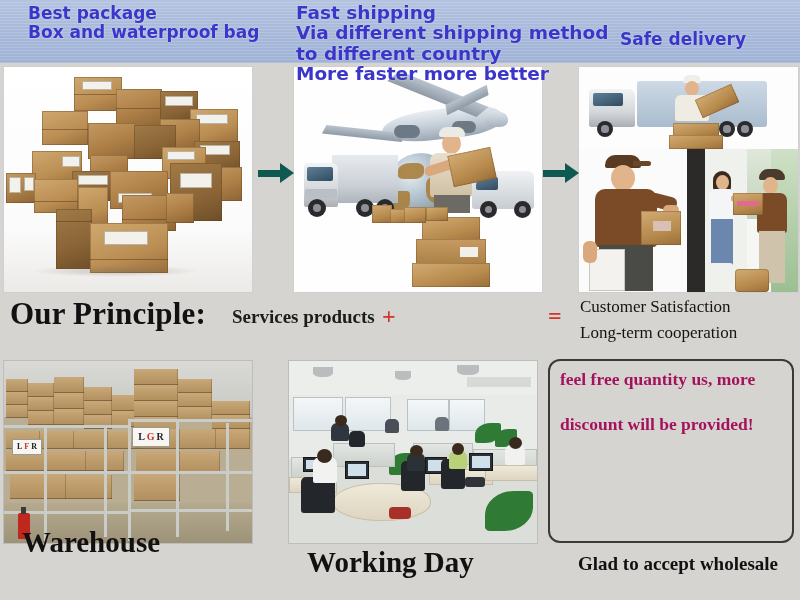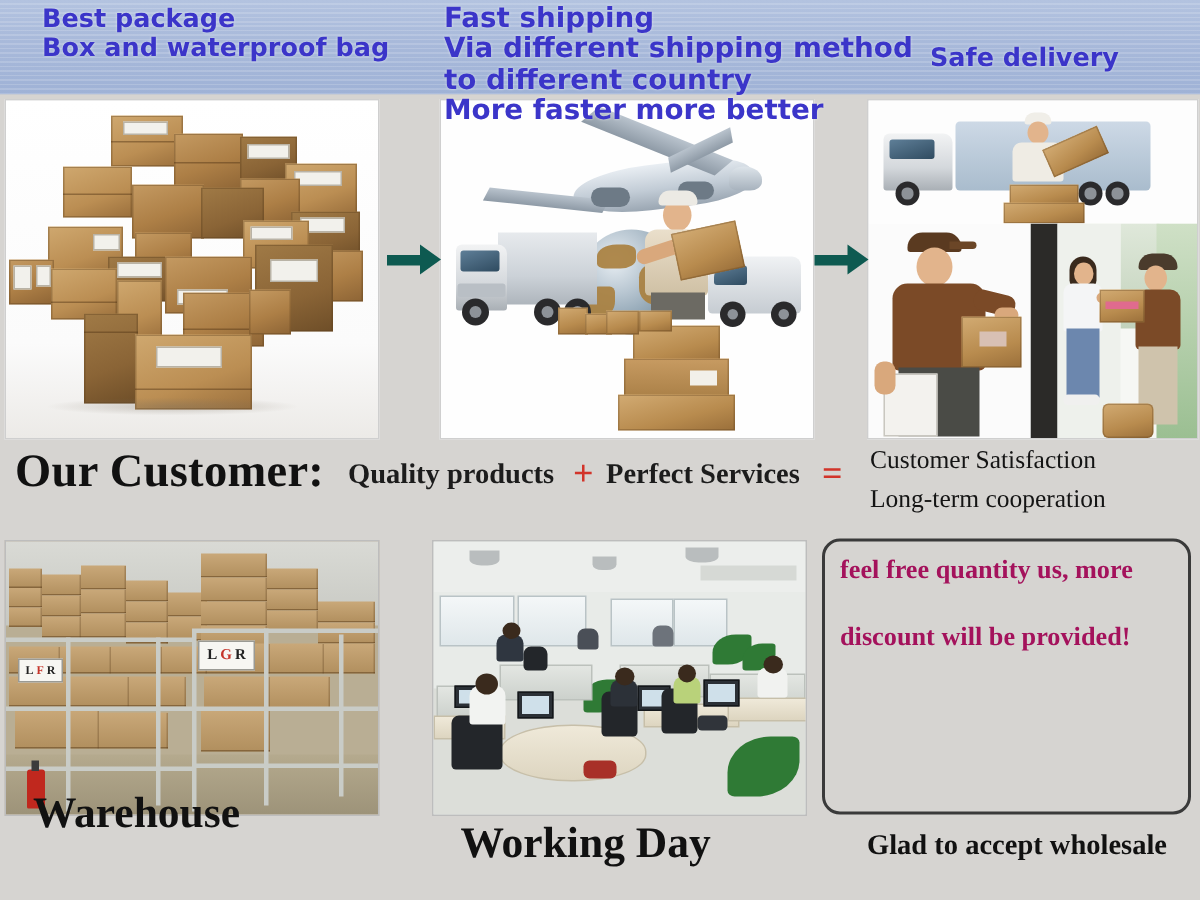--- a/index.html
+++ b/index.html
@@ -344,24 +344,23 @@
 
   <div class="hdr" id="hdr-left">Best package
 Box and waterproof bag</div>
   <div class="hdr" id="hdr-right">Safe delivery</div>
   <div class="hdr" id="hdr-mid">Fast shipping
 Via different shipping method
 to different country
 More faster more better</div>
 
   <div id="principle-row">
-    <div class="serif" id="principle-title">Our Customer:</div>
-    <div class="serif" id="quality">Quality products</div>
+    <div class="serif" id="principle-title">Our Principle:</div>
+    <div class="serif" id="quality">Services products</div>
     <div class="serif" id="plus">+</div>
-    <div class="serif" id="services">Perfect Services</div>
     <div class="serif" id="equals">=</div>
     <div class="serif" id="outcome">Customer Satisfaction
 Long-term cooperation</div>
   </div>
 
   <div class="panel" id="p-ware">
     <div class="wh-wall" style="left:0;top:0;width:248px;height:60px;background:linear-gradient(180deg,#d9dad5,#c6c7c1);"></div>
     <div class="wh-floor" style="left:0;top:140px;width:248px;height:42px;"></div>
     <div class="sh" style="left:0;top:56px;width:248px;height:86px;background:#b9ae94;"></div>
 

